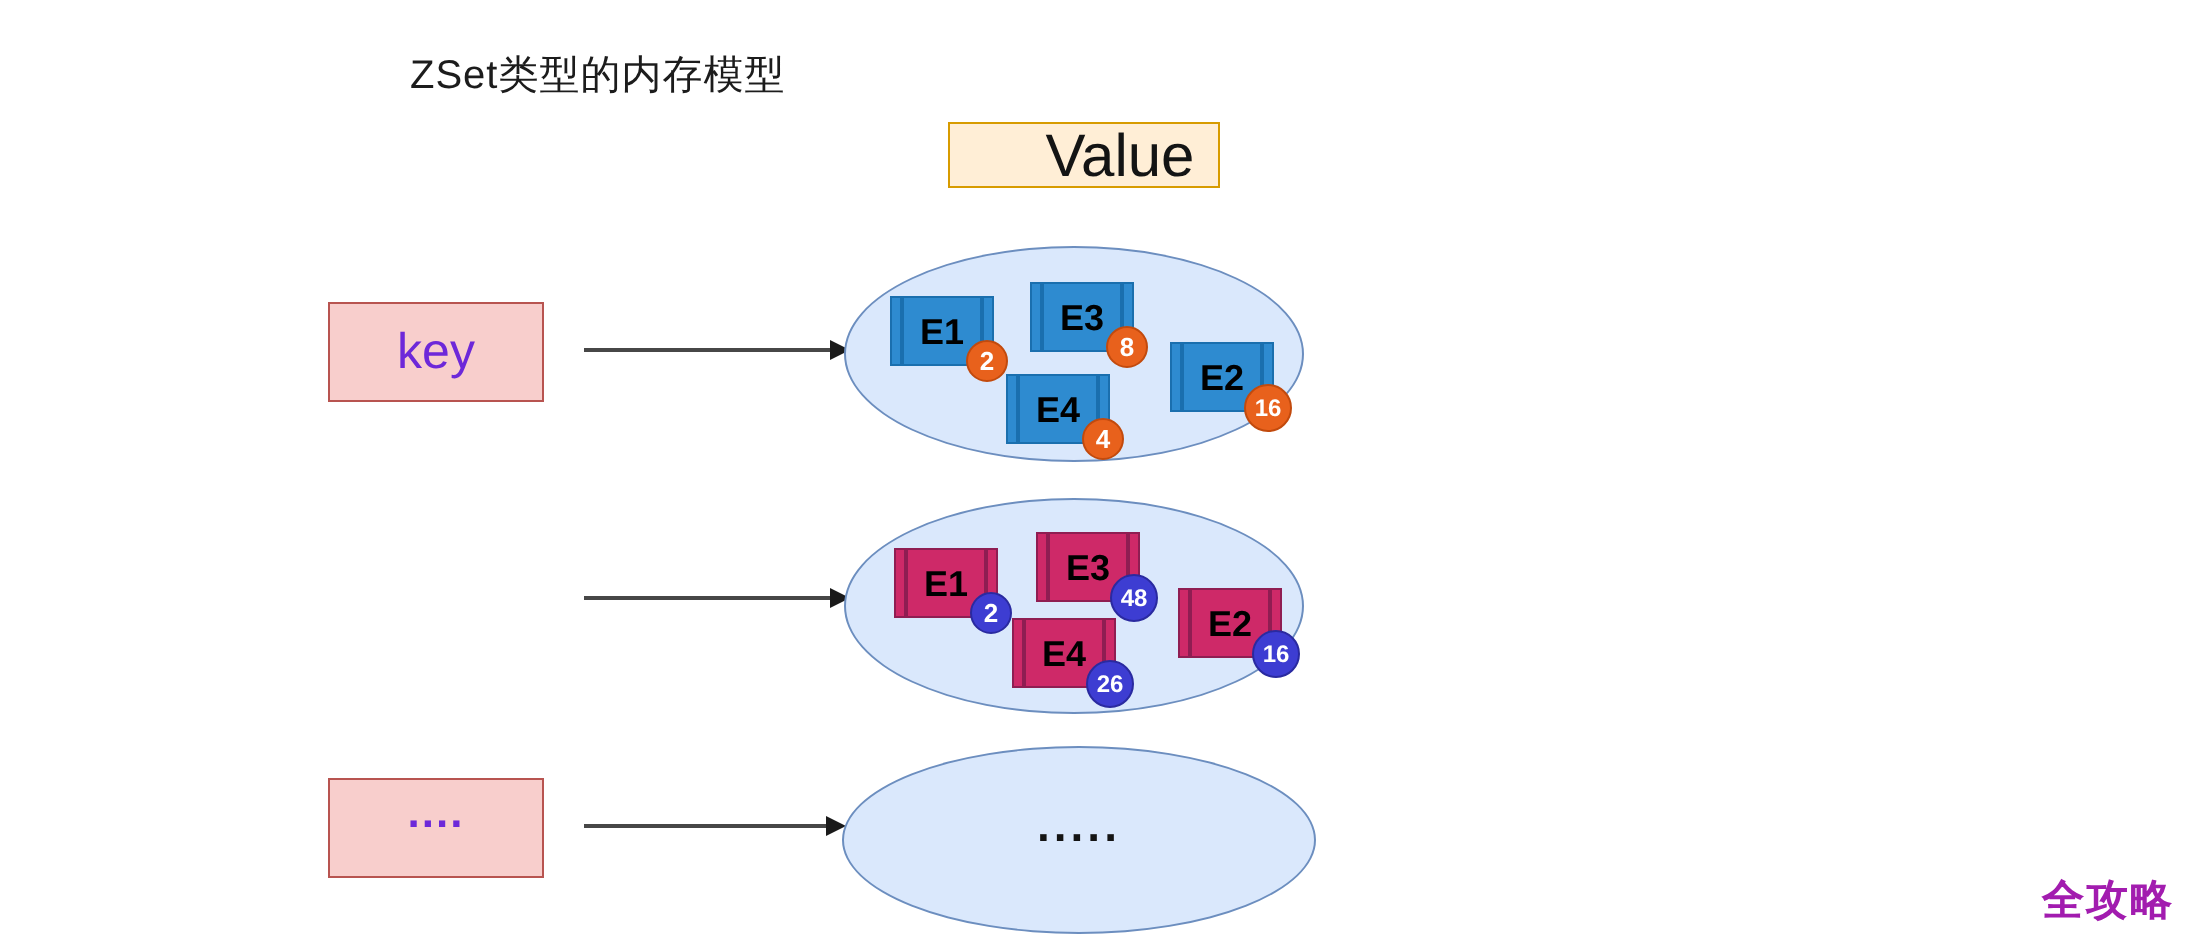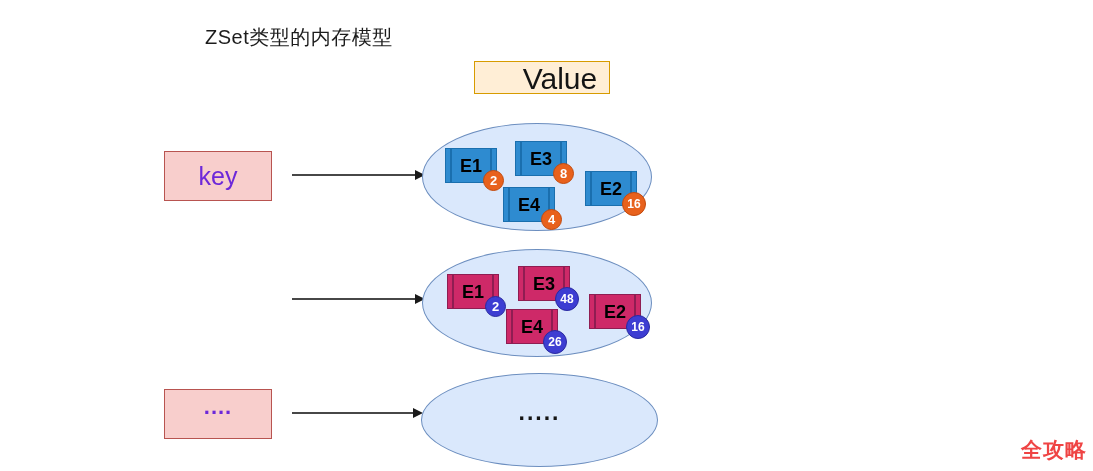--- a/index.html
+++ b/index.html
@@ -142,21 +142,21 @@
   .badge.blueviolet {
     background: #3d3dd2;
     border: 1px solid #2a2aa0;
   }
 
   
   .watermark {
     left: 1021px; top: 436px;
     font-size: 21px;
     font-weight: bold;
-    color: #ef4444;
+    color: #a21caf;
     letter-spacing: 1px;
   }
 </style>
 </head>
 <body>
 
 <div id="canvas">
 
   <div class="abs diagram-title">ZSet类型的内存模型</div>
 

